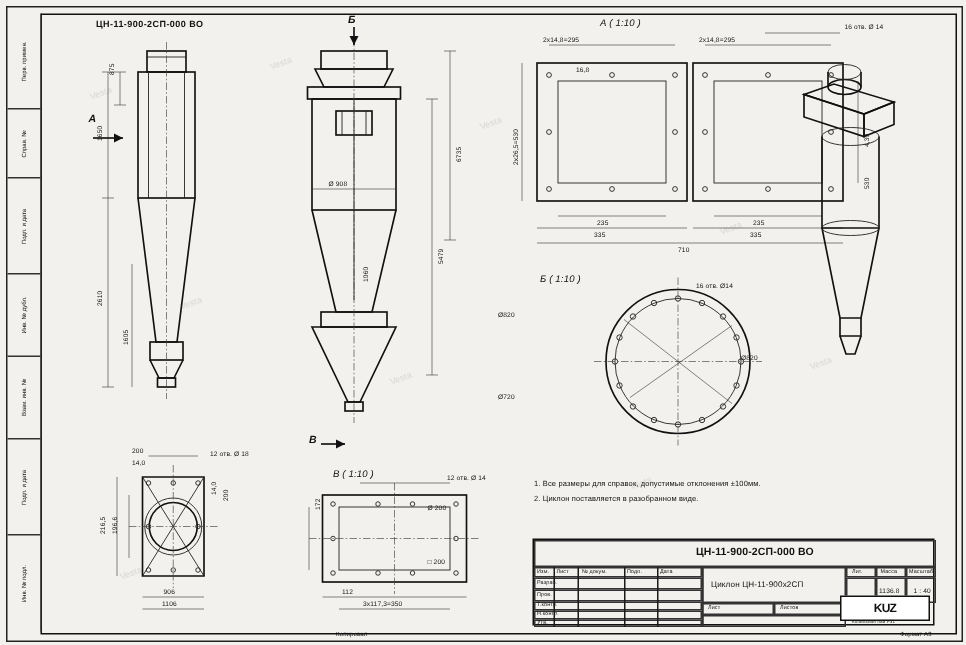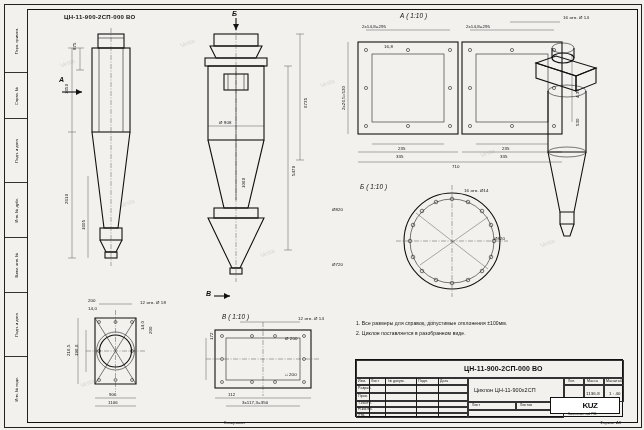--- a/index.html
+++ b/index.html
@@ -16,21 +16,21 @@
   .lbl.b{font-weight:bold;}
   .vert{transform-origin:0 0;transform:rotate(-90deg);}
   .cell{position:absolute;border:0.7px solid #333;box-sizing:border-box;}
   svg{position:absolute;left:0;top:0;overflow:visible;}
   .wm{position:absolute;color:rgba(120,120,120,0.22);font-size:6px;transform:rotate(-20deg);white-space:nowrap;}
   .thin{stroke:#222;stroke-width:0.6;fill:none;}
   .thk{stroke:#111;stroke-width:1.1;fill:none;}
   .cl{stroke:#444;stroke-width:0.45;fill:none;stroke-dasharray:5 1.5 1 1.5;}
   .dimline{stroke:#333;stroke-width:0.4;fill:none;}
   .title-tbl{position:absolute;left:355px;top:359px;width:268px;height:58px;border:1.1px solid #111;box-sizing:border-box;}
-  .logo{position:absolute;right:4px;bottom:3px;width:46px;height:16px;border:0.8px solid #111;background:#fff;display:flex;align-items:center;justify-content:center;padding-left:10px;}
+  .logo{position:absolute;right:4px;bottom:3px;width:46px;height:16px;border:0.8px solid #111;background:#fff;display:flex;align-items:center;justify-content:center;}
   .logo span{font-size:8px;font-weight:bold;letter-spacing:-0.5px;color:#111;}
   .leftstrip{position:absolute;left:5px;top:9px;width:22px;height:412px;border-right:1px solid #222;}
   .leftstrip .seg{position:absolute;left:0;width:22px;border-bottom:0.8px solid #333;box-sizing:border-box;}
   .leftstrip .seg .t{position:absolute;left:11px;top:50%;font-size:4px;color:#111;white-space:nowrap;transform-origin:0 0;transform:rotate(-90deg) translate(-50%,-50%);}
 </style>
 </head>
 <body>
 
 <div id="sheet">
 

